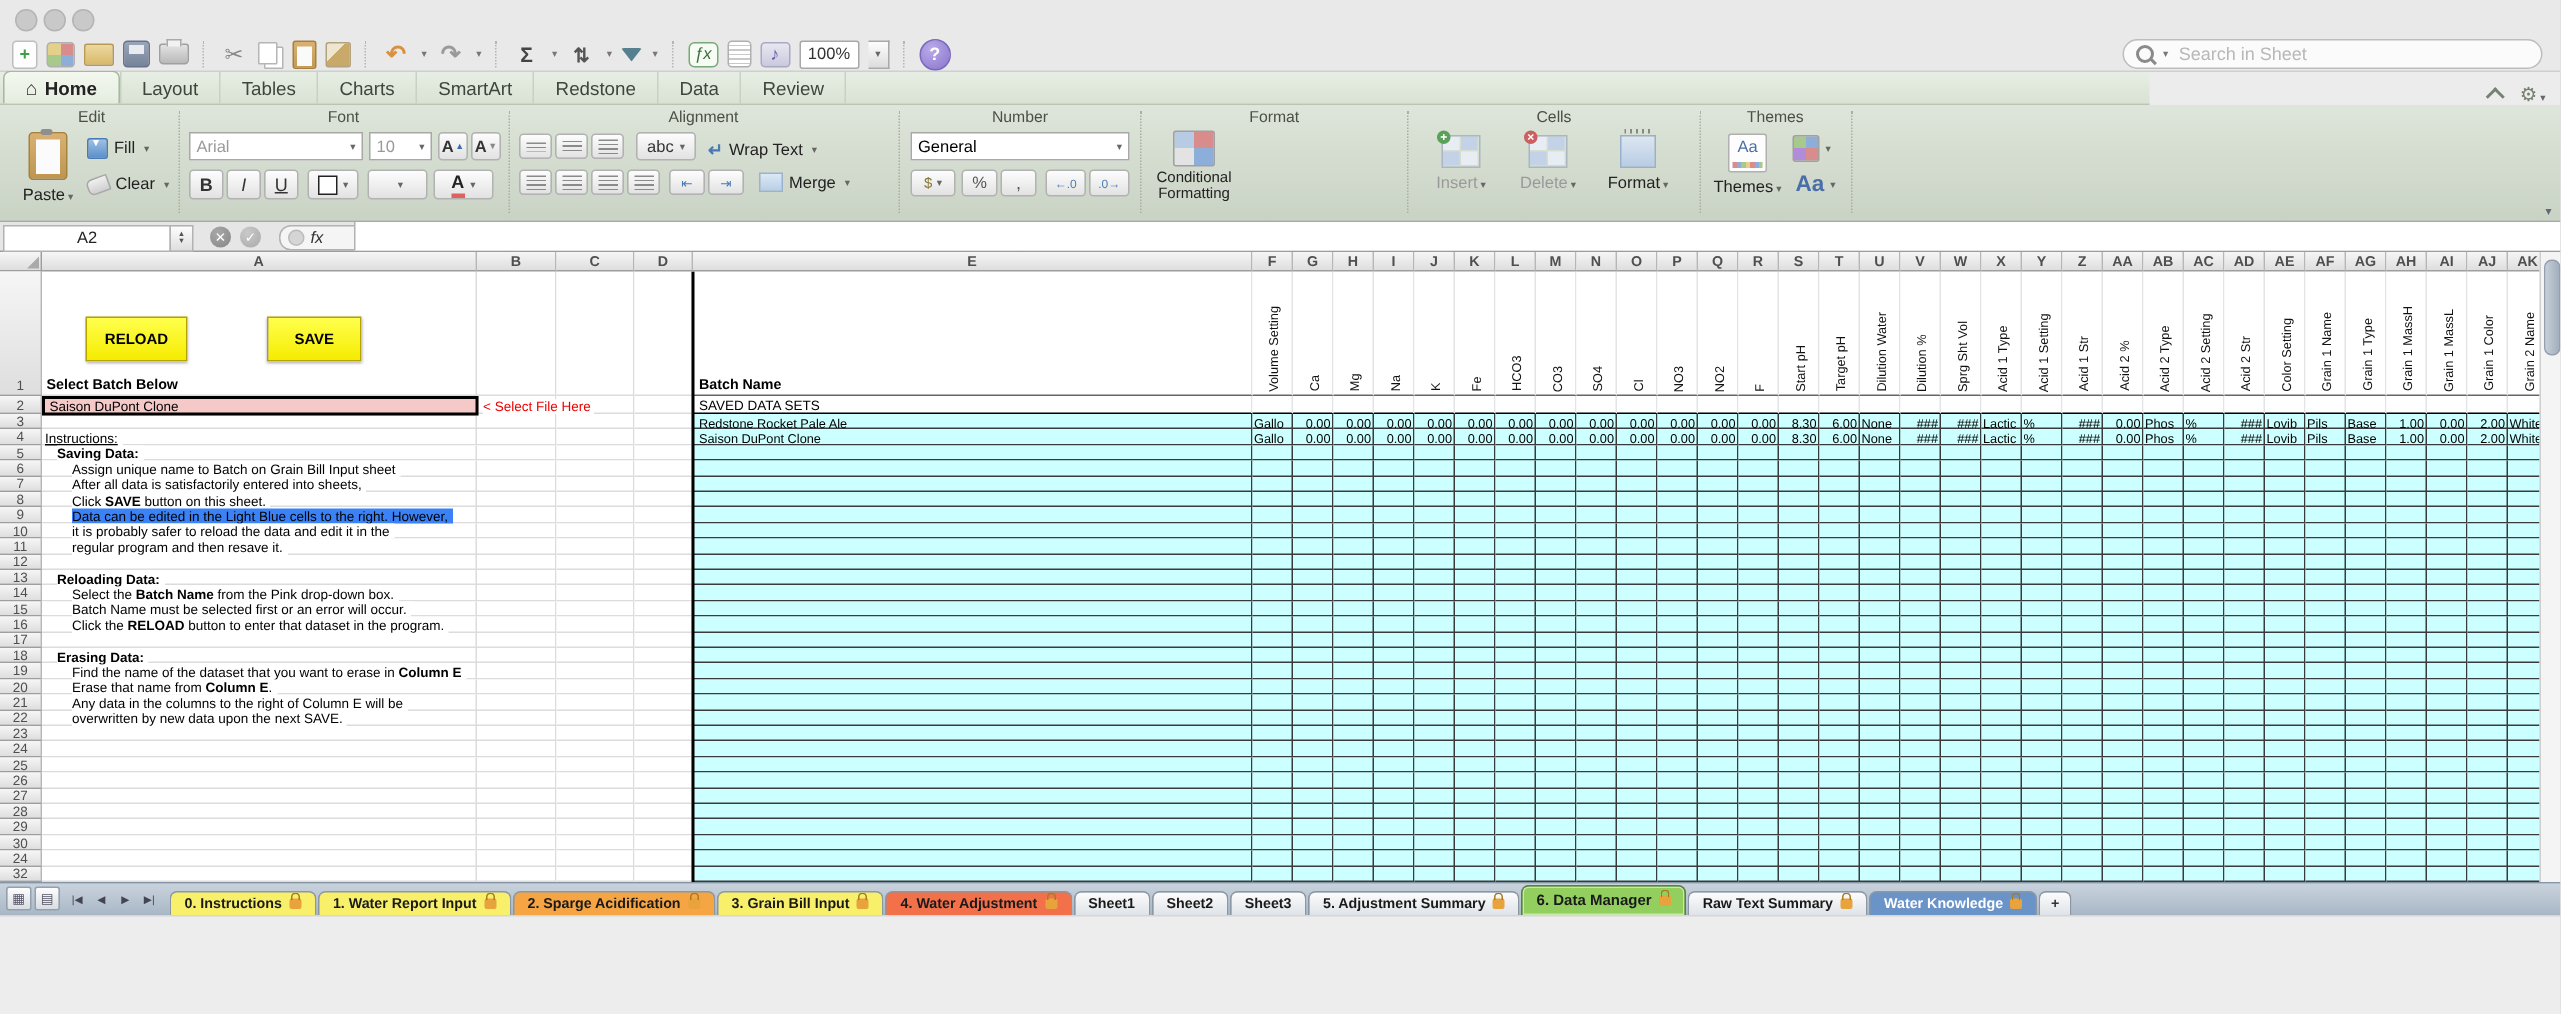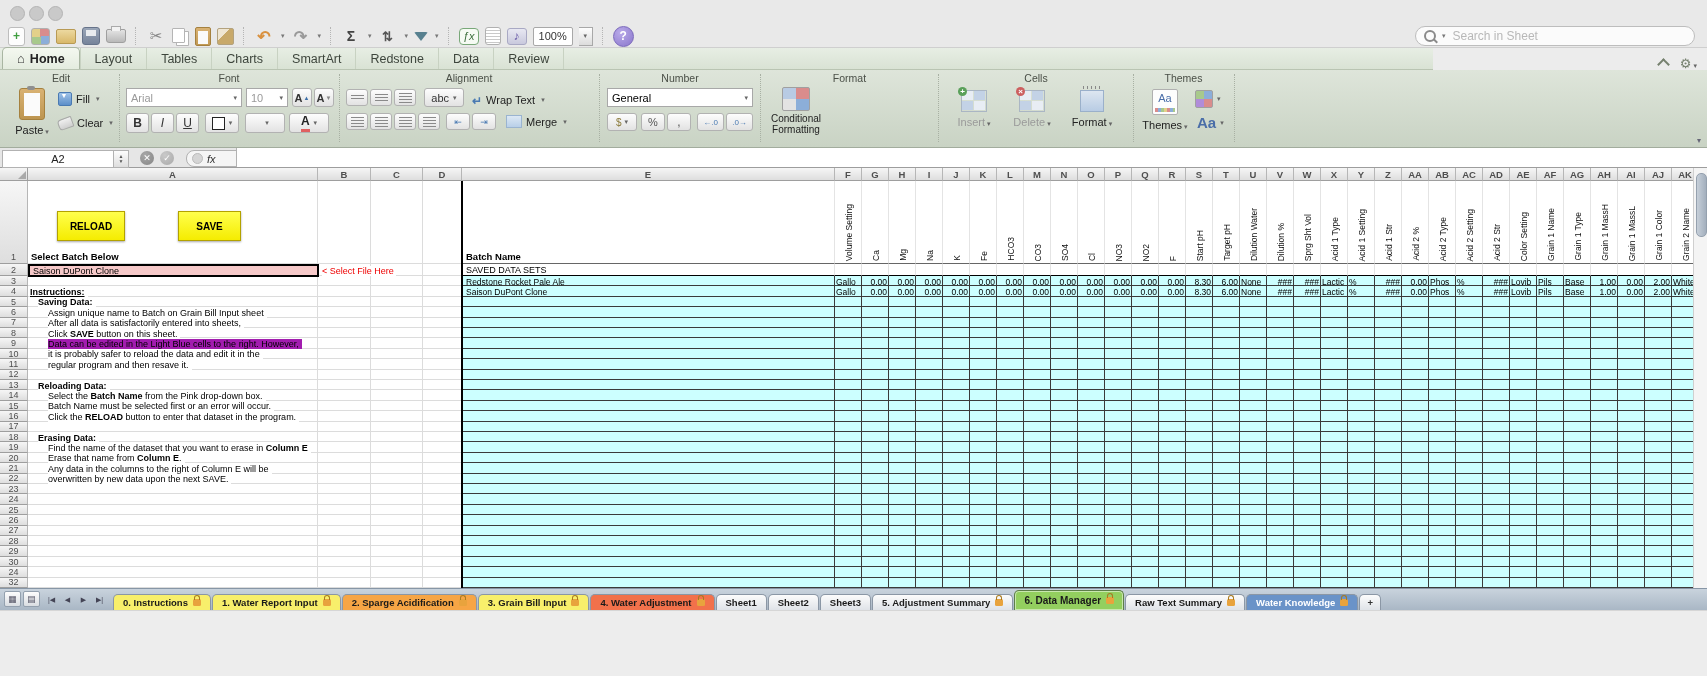--- a/index.html
+++ b/index.html
@@ -1857,26 +1857,26 @@
       <div class="dval" style="left: 1430px; top: 118.9px; width: 24px; height: 10px; text-align: left;">Phos</div>
       <div class="dval" style="left: 1457px; top: 118.9px; width: 24px; height: 10px; text-align: left;">%</div>
       <div class="dval" style="left: 1484px; top: 118.9px; width: 24px; height: 10px; text-align: right;">###</div>
       <div class="dval" style="left: 1511px; top: 118.9px; width: 24px; height: 10px; text-align: left;">Lovib</div>
       <div class="dval" style="left: 1538px; top: 118.9px; width: 24px; height: 10px; text-align: left;">Pils</div>
       <div class="dval" style="left: 1565px; top: 118.9px; width: 24px; height: 10px; text-align: left;">Base</div>
       <div class="dval" style="left: 1592px; top: 118.9px; width: 24px; height: 10px; text-align: right;">1.00</div>
       <div class="dval" style="left: 1619px; top: 118.9px; width: 24px; height: 10px; text-align: right;">0.00</div>
       <div class="dval" style="left: 1646px; top: 118.9px; width: 24px; height: 10px; text-align: right;">2.00</div>
       <div class="dval" style="left: 1673px; top: 118.9px; width: 24px; height: 10px; text-align: left;">White</div>
-      <div class="txt" style="left: 30px; top: 118.9px; background: rgb(255, 255, 255); padding-right: 3px;"><span style="font-weight: bold; text-decoration: underline;">Instructions:</span></div>
+      <div class="txt" style="left: 30px; top: 118.9px; background: rgb(255, 255, 255); padding-right: 3px;"><span style="font-weight: normal; text-decoration: underline;">Instructions:</span></div>
       <div class="txt" style="left: 38px; top: 129.3px; background: rgb(255, 255, 255); padding-right: 3px;"><span style="font-weight: bold;">Saving Data:</span></div>
       <div class="txt" style="left: 48px; top: 139.7px; background: rgb(255, 255, 255); padding-right: 3px;"><span>Assign unique name to Batch on Grain Bill Input sheet</span></div>
       <div class="txt" style="left: 48px; top: 150.1px; background: rgb(255, 255, 255); padding-right: 3px;"><span>After all data is satisfactorily entered into sheets,</span></div>
       <div class="txt" style="left: 48px; top: 160.5px; background: rgb(255, 255, 255); padding-right: 3px;"><span>Click </span><span style="font-weight: bold;">SAVE</span><span> button on this sheet.</span></div>
-      <div class="txt" style="left: 48px; top: 170.9px; background: #a21caf; padding-right: 3px;"><span>Data can be edited in the Light Blue cells to the right. However,</span></div>
+      <div class="txt" style="left: 48px; top: 170.9px; background: #3b82f6; padding-right: 3px;"><span>Data can be edited in the Light Blue cells to the right. However,</span></div>
       <div class="txt" style="left: 48px; top: 181.3px; background: rgb(255, 255, 255); padding-right: 3px;"><span>it is probably safer to reload the data and edit it in the</span></div>
       <div class="txt" style="left: 48px; top: 191.7px; background: rgb(255, 255, 255); padding-right: 3px;"><span>regular program and then resave it.</span></div>
       <div class="txt" style="left: 38px; top: 212.5px; background: rgb(255, 255, 255); padding-right: 3px;"><span style="font-weight: bold;">Reloading Data:</span></div>
       <div class="txt" style="left: 48px; top: 222.9px; background: rgb(255, 255, 255); padding-right: 3px;"><span>Select the </span><span style="font-weight: bold;">Batch Name</span><span> from the Pink drop-down box.</span></div>
       <div class="txt" style="left: 48px; top: 233.3px; background: rgb(255, 255, 255); padding-right: 3px;"><span>Batch Name must be selected first or an error will occur.</span></div>
       <div class="txt" style="left: 48px; top: 243.7px; background: rgb(255, 255, 255); padding-right: 3px;"><span>Click the </span><span style="font-weight: bold;">RELOAD</span><span> button to enter that dataset in the program.</span></div>
       <div class="txt" style="left: 38px; top: 264.5px; background: rgb(255, 255, 255); padding-right: 3px;"><span style="font-weight: bold;">Erasing Data:</span></div>
       <div class="txt" style="left: 48px; top: 274.9px; background: rgb(255, 255, 255); padding-right: 3px;"><span>Find the name of the dataset that you want to erase in </span><span style="font-weight: bold;">Column E</span></div>
       <div class="txt" style="left: 48px; top: 285.3px; background: rgb(255, 255, 255); padding-right: 3px;"><span>Erase that name from </span><span style="font-weight: bold;">Column E</span><span>.</span></div>
       <div class="txt" style="left: 48px; top: 295.7px; background: rgb(255, 255, 255); padding-right: 3px;"><span>Any data in the columns to the right of Column E will be</span></div>

